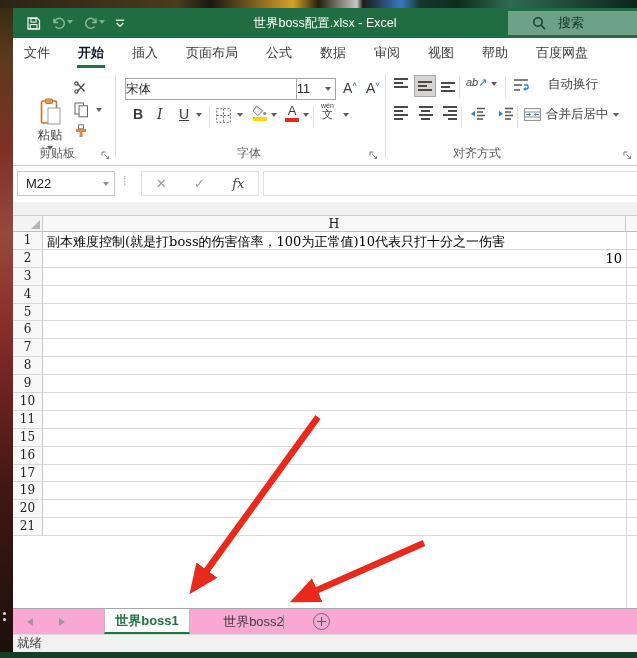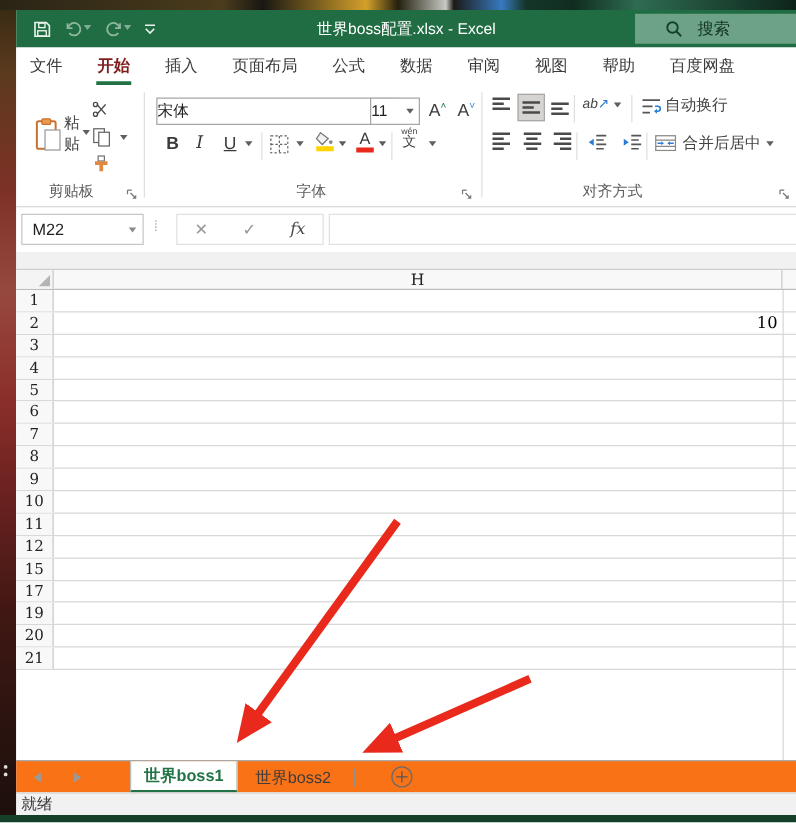--- a/index.html
+++ b/index.html
@@ -18,21 +18,21 @@
   
   .titlebar{left:13px;top:8px;width:624px;height:30px;background:var(--titlebar,#206c43);display:flex;align-items:center;color:#fff;}
   .qat{display:flex;align-items:center;gap:10px;padding-left:13px;}
   .qat .dim{opacity:.55;display:flex;align-items:center;}
   .title-text{position:absolute;left:0;right:0;text-align:center;font-size:12.5px;color:#fff;pointer-events:none;}
   .search-pill{position:absolute;left:495px;top:3px;width:142px;height:24px;background:var(--search-pill,#6da287);display:flex;align-items:center;gap:11px;padding-left:24px;box-sizing:border-box;color:#12341f;font-size:13px;}
 
   
   .tabsrow{left:13px;top:38px;width:624px;height:30px;background:#fff;display:flex;align-items:flex-end;column-gap:26px;padding-left:10px;box-sizing:border-box;}
   .rtab{font-size:13px;color:#3b3b3b;padding:0 1px 8px 1px;line-height:14px;}
-  .rtab.active{color:#7f1d1d;font-weight:bold;border-bottom:3px solid var(--accent,#217346);padding-bottom:5px;}
+  .rtab.active{color:#0f172a;font-weight:bold;border-bottom:3px solid var(--accent,#217346);padding-bottom:5px;}
 
   
   .ribbon{left:13px;top:68px;width:624px;height:97px;background:#fff;border-bottom:1px solid #d2d0ce;}
   .vsep{position:absolute;width:1px;background:#e1dfdd;top:6px;height:84px;}
   .gsep{position:absolute;width:1px;background:#e1dfdd;height:22px;}
   .glabel{position:absolute;bottom:3px;font-size:12px;color:#5c5c5c;}
   .launch{position:absolute;bottom:5px;}
   .caret{display:inline-block;width:0;height:0;border:3.5px solid transparent;border-top:4px solid #5f5f5f;}
   .btn{display:flex;align-items:center;justify-content:center;}
   .combo{position:absolute;border:1px solid #a8a6a4;background:#fff;display:flex;align-items:center;font-size:12.5px;color:#222;box-sizing:border-box;}
@@ -61,21 +61,21 @@
   .gcolH{width:583px;text-align:center;font-size:12.5px;color:#222;line-height:15px;border-right:1px solid #c9c9c9;box-sizing:border-box;}
   .grows{position:absolute;left:0;top:16px;width:624px;height:376px;}
   .grow{display:flex;height:17.9048px;border-bottom:1px solid #d8d8d8;box-sizing:border-box;}
   .rnum{width:30px;background:#f8f8f8;border-right:1px solid #c9c9c9;box-sizing:border-box;text-align:center;font-size:12px;color:#222;line-height:17px;}
   .rcells{flex:1;position:relative;overflow:hidden;}
   .colline{position:absolute;left:613px;top:16px;bottom:0;width:1px;background:#d8d8d8;}
   .cellH1{position:absolute;left:4px;top:1px;font-size:13px;color:#000;white-space:nowrap;}
   .cellH2{position:absolute;right:15px;top:1px;font-size:13px;color:#000;}
 
   
-  .sheetbar{left:13px;top:608px;width:624px;height:26px;background:#f97316;border-top:1px solid #a8a8a8;box-sizing:border-box;}
+  .sheetbar{left:13px;top:608px;width:624px;height:26px;background:#f9a8d4;border-top:1px solid #a8a8a8;box-sizing:border-box;}
   .navarr{position:absolute;top:9px;width:0;height:0;border:4.5px solid transparent;}
   .nav-left{border-right:6px solid #9a9a9a;border-left:none;}
   .nav-right{border-left:6px solid #9a9a9a;border-right:none;}
   .stab{position:absolute;top:0;height:25px;display:flex;align-items:center;justify-content:center;font-size:13px;box-sizing:border-box;}
   .stab.active{background:#fff;border-left:1px solid #bdbdbd;border-right:1px solid #bdbdbd;border-bottom:2px solid var(--accent,#217346);color:var(--accent,#1a7043);font-weight:bold;}
   .stab.idle{color:#3d3d3d;}
   .tabsep{position:absolute;top:6px;width:1px;height:14px;background:#8f8f8f;}
   .addsheet{position:absolute;top:4px;width:17px;height:17px;border:1px solid #6a6a6a;border-radius:50%;box-sizing:border-box;color:#555;display:flex;align-items:center;justify-content:center;}
   .addsheet:before{content:"";position:absolute;left:3px;right:3px;top:7px;height:1.4px;background:#555;}
   .addsheet:after{content:"";position:absolute;top:3px;bottom:3px;left:7px;width:1.4px;background:#555;}
@@ -147,21 +147,21 @@
     <span class="rtab">审阅</span>
     <span class="rtab">视图</span>
     <span class="rtab">帮助</span>
     <span class="rtab">百度网盘</span>
   </div>
 
   <div class="abs ribbon">
     <div class="vsep" style="left:102px"></div>
     <div class="vsep" style="left:372px"></div>
 
-    <div class="abs btn" style="left:17px;top:6px;width:40px;height:66px;flex-direction:row;gap:2px">
+    <div class="abs btn" style="left:17px;top:24px;width:40px;height:66px;flex-direction:column;gap:2px">
       <span>
         <svg width="21" height="27" viewBox="0 0 21 27">
             <rect x="1.5" y="3" width="15" height="22" rx="1.5" fill="#fff" stroke="#c9712f" stroke-width="1.6"></rect>
             <rect x="5.5" y="1" width="7" height="4.5" rx="1" fill="#e89a4f" stroke="#c9712f"></rect>
             <rect x="8" y="10" width="12" height="16" fill="#fff" stroke="#9b9b9b"></rect>
           </svg>
       </span>
       <span style="font-size:12.5px;color:#444">粘贴</span>
       <b class="caret"></b>
     </div>
@@ -259,21 +259,21 @@
     </div>
     <div class="al" style="left:428px;top:10px;height:14px;justify-content:flex-end">
         <i style="width:14px"></i>
         <i style="width:9px"></i>
         <i style="width:14px"></i>
       </div>
     <div class="gsep" style="left:446px;top:8px"></div>
     <div class="abs" style="left:453px;top:8px;font-size:11px;font-style:italic;color:#444"><span>ab</span><span style="font-style:normal;color:#2b7cd3">↗</span></div>
     <b class="caret abs" style="left:478px;top:14px"></b>
     <div class="gsep" style="left:492px;top:8px"></div>
-    <div class="abs" style="left:500px;top:8px;display:flex;align-items:center;gap:3px">
+    <div class="abs" style="left:500px;top:8px;display:flex;align-items:center;gap:19px">
       <svg width="16" height="14" viewBox="0 0 16 14">
           <path d="M1 2h14M1 7h8M1 12h6" stroke="#555" stroke-width="1.4"></path>
           <path d="M11 7h2.2a2 2 0 0 1 0 4h-1.4" fill="none" stroke="#2b7cd3" stroke-width="1.3"></path>
           <path d="M12.6 9l-2.4 2 2.4 2z" fill="#2b7cd3"></path>
         </svg>
       <span class="ribtext" style="position:static">自动换行</span>
     </div>
     <div class="al" style="left:381px;top:38px;height:15px">
         <i style="width:14px;align-self:flex-start"></i>
         <i style="width:9px;align-self:flex-start"></i>
@@ -309,21 +309,21 @@
     <div class="abs" style="left:511px;top:38px;display:flex;align-items:center;gap:5px">
       <svg width="17" height="13" viewBox="0 0 17 13">
           <rect x="0.6" y="0.6" width="15.8" height="11.8" fill="#fff" stroke="#888"></rect>
           <path d="M0.6 4h15.8M0.6 9h15.8" stroke="#888"></path>
           <path d="M2 6.5h3.4M15 6.5h-3.4" stroke="#2b7cd3" stroke-width="1.2"></path>
           <path d="M5 4.9l2.2 1.6L5 8.1zM12 4.9L9.8 6.5 12 8.1z" fill="#2b7cd3"></path>
         </svg>
       <span class="ribtext" style="position:static">合并后居中</span>
     </div>
     <b class="caret abs" style="left:600px;top:45px"></b>
-    <div class="glabel" style="left:453px">对齐方式</div>
+    <div class="glabel" style="left:440px">对齐方式</div>
     <div class="launch" style="left:610px">
       <svg width="9" height="9" viewBox="0 0 9 9">
           <path d="M1 1h3.4M1 1v3.4" stroke="#777" fill="none"></path>
           <path d="M3.4 3.4l3.2 3.2" stroke="#777"></path>
           <path d="M8 4.8v3.2H4.8z" fill="#777"></path>
         </svg>
     </div>
   </div>
 
   <div class="abs fbar">
@@ -345,20 +345,23 @@
     <div class="ghead">
       <div class="gcorner">
           <b></b>
         </div>
       <div class="gcolH">H</div>
       <div style="flex:1"></div>
     </div>
     <div class="grows">
         <div class="grow">
           <div class="rnum">1</div>
+          <div class="rcells">
+            <span class="cellH1">副本难度控制(就是打boss的伤害倍率，100为正常值)10代表只打十分之一伤害</span>
+          </div>
         </div>
         <div class="grow">
           <div class="rnum">2</div>
           <div class="rcells">
             <span class="cellH2">10</span>
           </div>
         </div>
         <div class="grow">
           <div class="rnum">3</div>
           <div class="rcells"></div>
@@ -389,25 +392,25 @@
         </div>
         <div class="grow">
           <div class="rnum">10</div>
           <div class="rcells"></div>
         </div>
         <div class="grow">
           <div class="rnum">11</div>
           <div class="rcells"></div>
         </div>
         <div class="grow">
-          <div class="rnum">12</div>
-          <div class="rcells"></div>
-        </div>
-        <div class="grow">
           <div class="rnum">15</div>
+          <div class="rcells"></div>
+        </div>
+        <div class="grow">
+          <div class="rnum">16</div>
           <div class="rcells"></div>
         </div>
         <div class="grow">
           <div class="rnum">17</div>
           <div class="rcells"></div>
         </div>
         <div class="grow">
           <div class="rnum">19</div>
           <div class="rcells"></div>
         </div>
@@ -420,21 +423,21 @@
           <div class="rcells"></div>
         </div>
       </div>
     <div class="colline"></div>
   </div>
 
   <div class="abs sheetbar">
     <b class="navarr nav-left" style="left:14px"></b>
     <b class="navarr nav-right" style="left:46px"></b>
     <div class="stab active" style="left:91px;width:86px">世界boss1</div>
-    <div class="stab idle" style="left:175px;width:93px">世界boss2</div>
+    <div class="stab idle" style="left:194px;width:93px">世界boss2</div>
     <i class="tabsep" style="left:270px"></i>
     <div class="addsheet" style="left:300px"></div>
   </div>
 
   <div class="abs statusbar">
     <span>就绪</span>
   </div>
 
   <svg class="arrows" width="637" height="658" viewBox="0 0 637 658">
     <defs>

